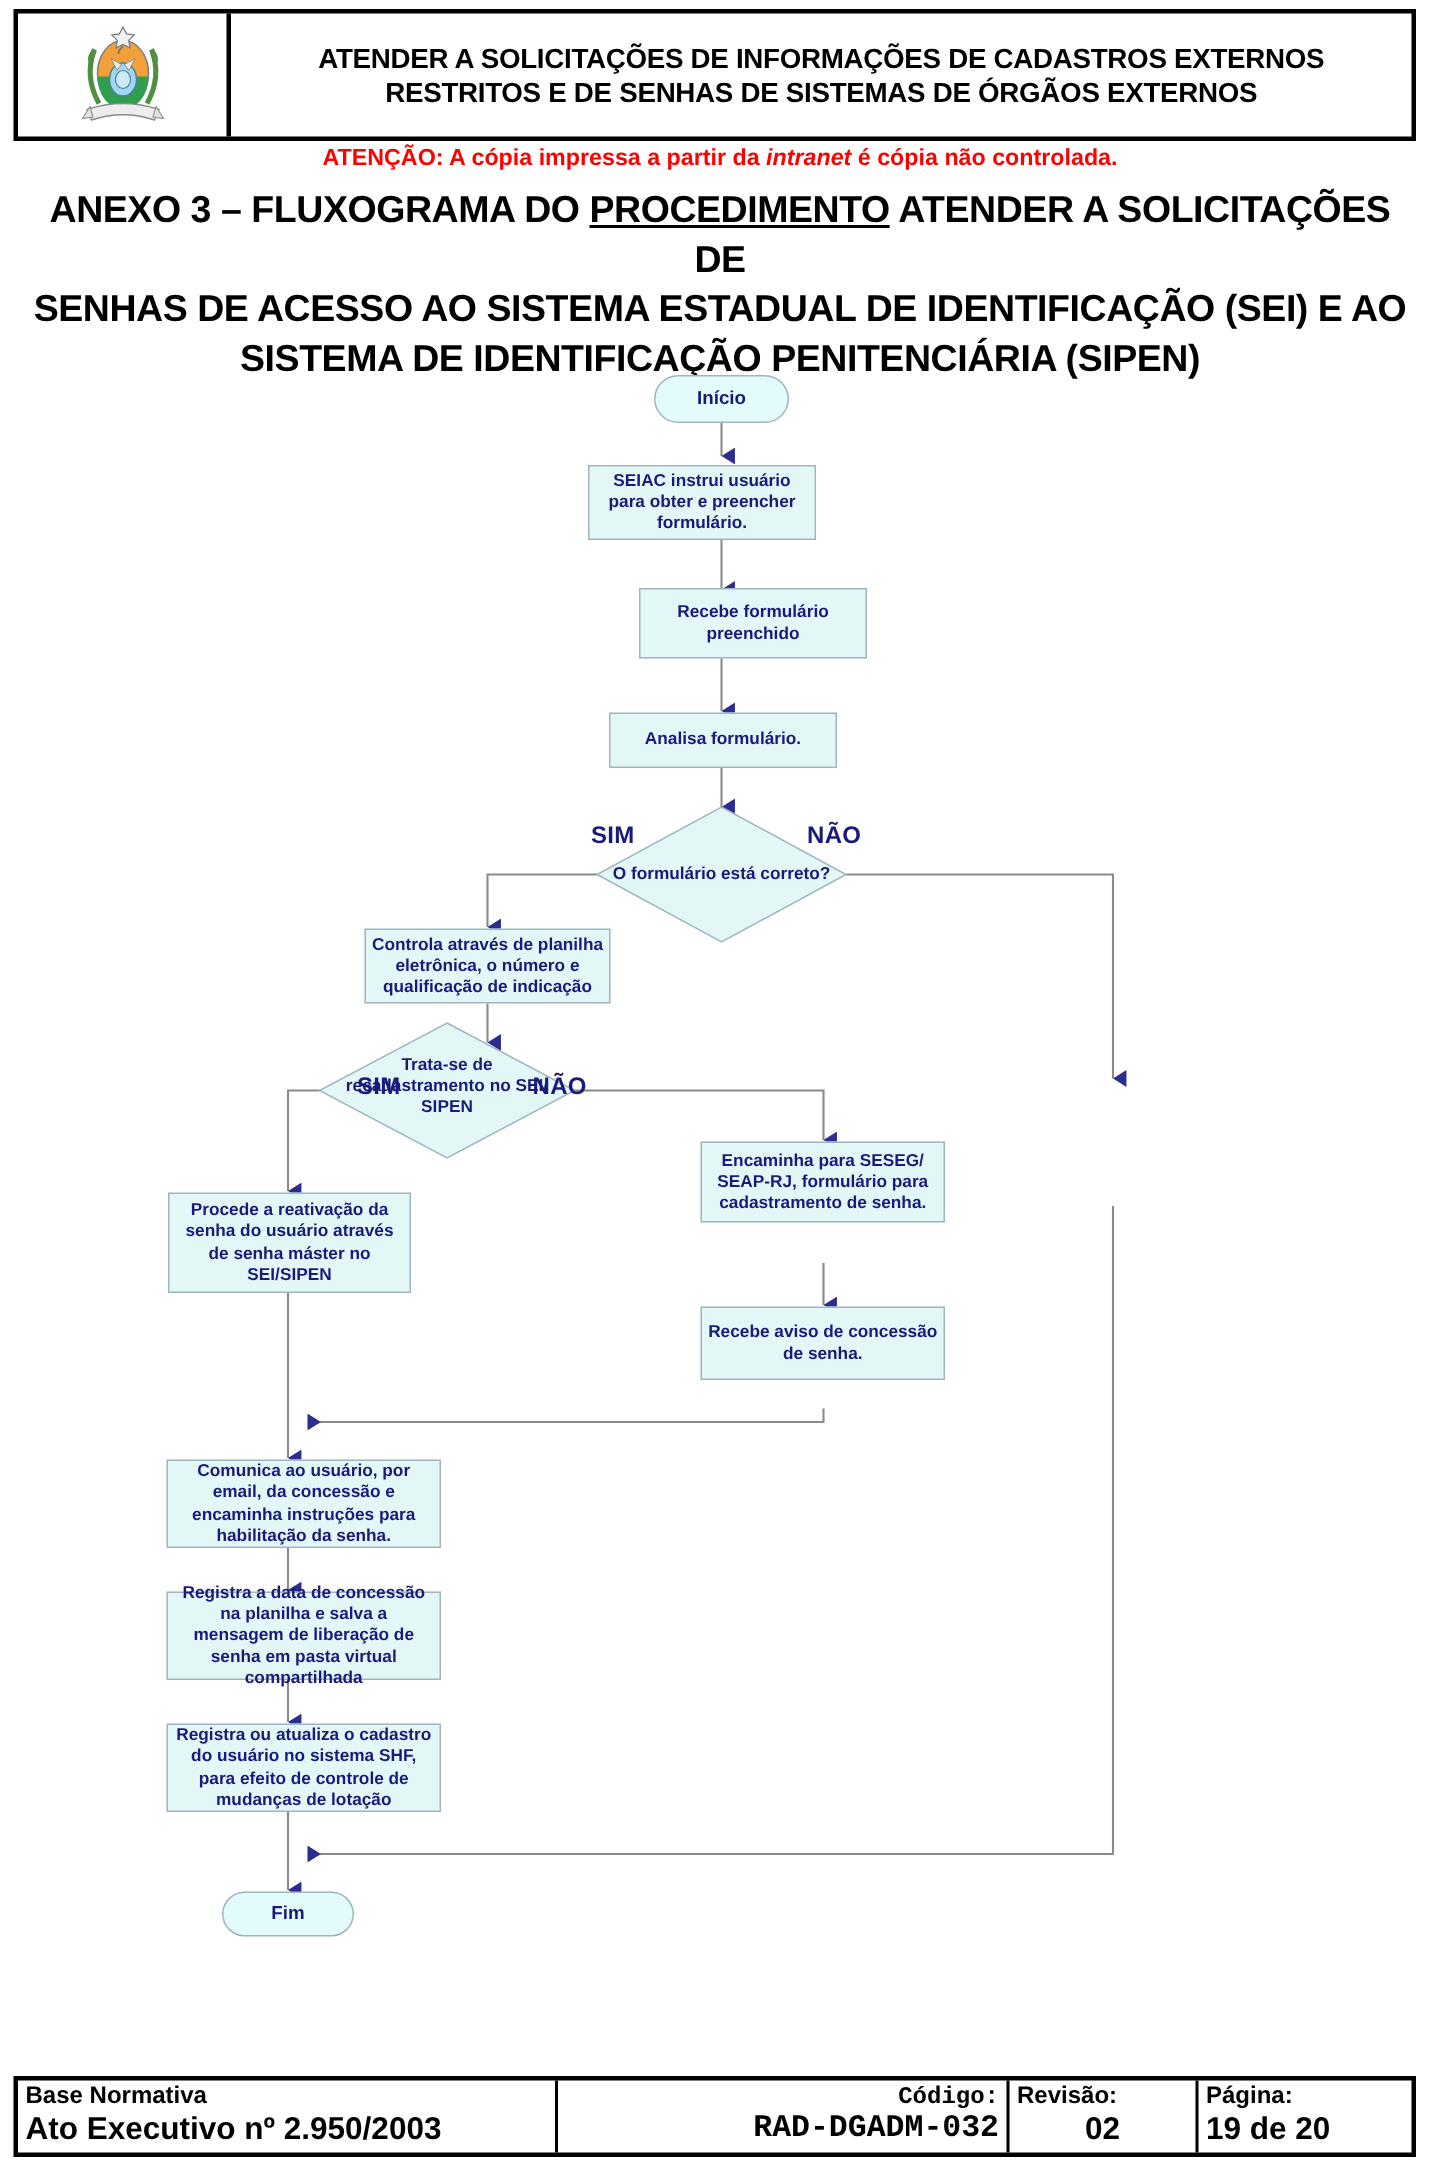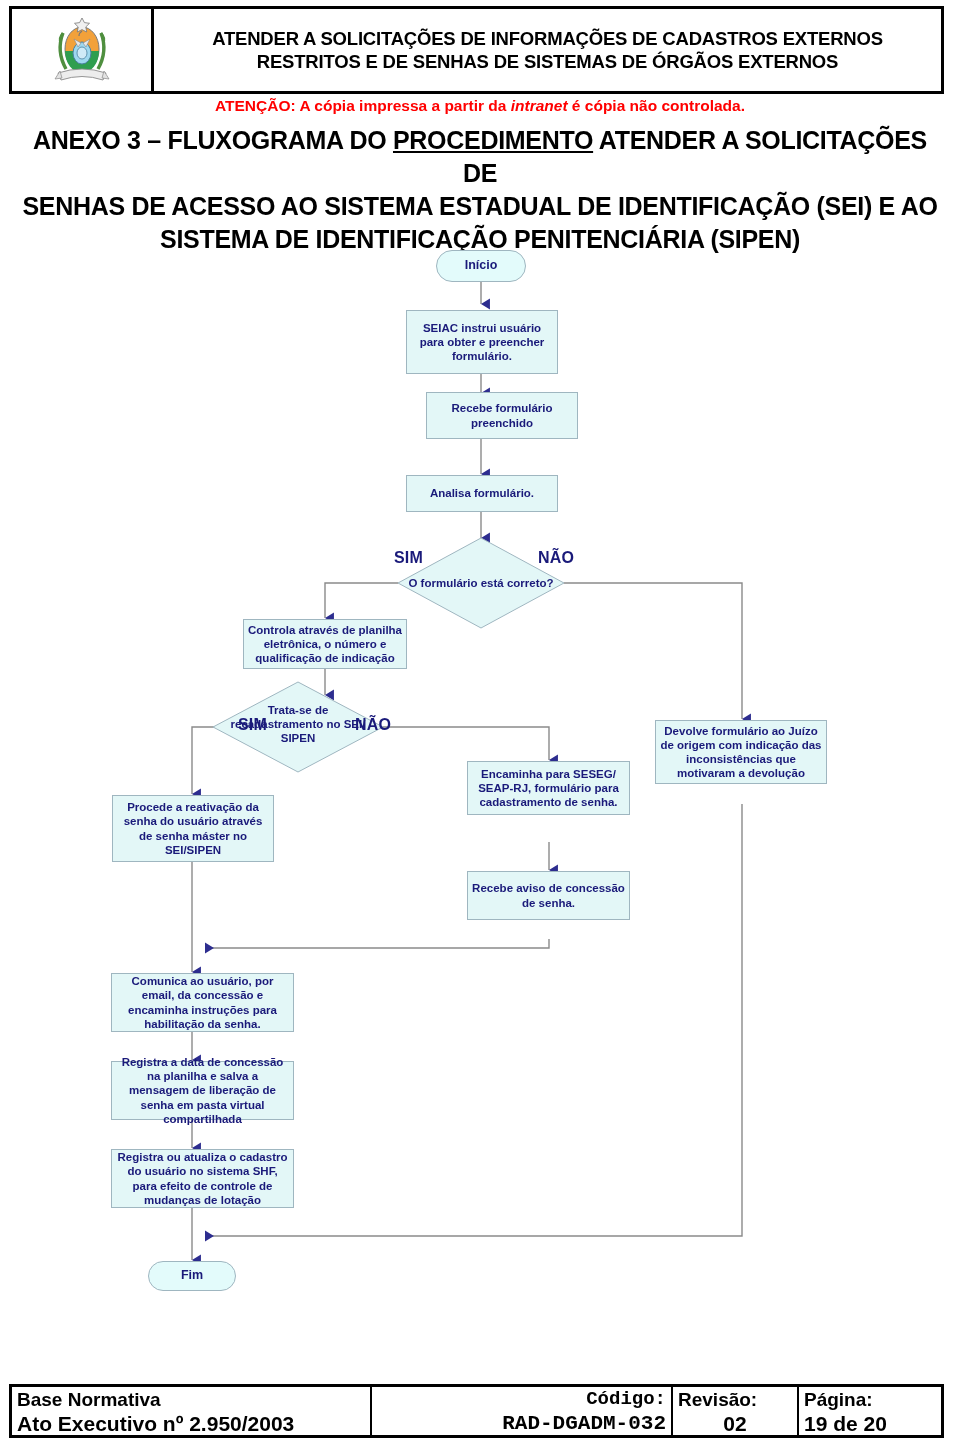--- a/index.html
+++ b/index.html
@@ -67,21 +67,21 @@
   
   #footer-table{
     position:absolute;left:9px;top:1384px;width:935px;height:54px;
     border:3px solid #000;box-sizing:border-box;display:flex;background:#fff;
   }
   .fcell{
     box-sizing:border-box;border-right:2px solid #000;
     padding:2px 5px 0 5px;display:flex;flex-direction:column;justify-content:flex-start;
   }
   .fcell:last-child{border-right:none;}
-  .fhead{font-size:19px;font-weight:bold;line-height:1.15;}
+  .fhead{font-size:16px;font-weight:bold;line-height:1.15;}
   .fval{font-size:21px;font-weight:bold;line-height:1.15;margin-top:1px;}
   #fc-base{width:360px;}
   #fc-code{width:301px;align-items:flex-end;font-family:Liberation Mono, monospace;}
   #fc-code .fval{text-align:center;}
   #fc-rev{width:126px;}
   #fc-rev .fval{text-align:center;}
   #fc-page{flex:1;}
 </style>
 </head>
 <body>
@@ -167,21 +167,21 @@
       <line x1="192" y1="976" x2="192" y2="1004"></line>
 
       <path d="M742 572 L742 1004 L205 1004" marker-end="url(#ah-left)"></path>
 
       <line x1="192" y1="1004" x2="192" y2="1028" marker-end="url(#ah-down)"></line>
     </g>
   </svg>
 
   <div class="node terminal" style="left:436px;top:18px;width:90px;height:32px;">Início</div>
 
-  <div class="node" style="left:406px;top:78px;width:152px;height:64px;">SEIAC instrui usuário para obter e preencher formulário.</div>
+  <div class="node" style="left:392px;top:78px;width:152px;height:50px;">SEIAC instrui usuário para obter e preencher formulário.</div>
 
   <div class="node" style="left:406px;top:160px;width:152px;height:47px;margin-left:20px;">Recebe formulário preenchido</div>
 
   <div class="node" style="left:406px;top:243px;width:152px;height:37px;">Analisa formulário.</div>
 
   <svg style="position:absolute;left:398px;top:306px;width:166px;height:90px;overflow:visible;">
     <polygon points="83,0 166,45 83,90 0,45" fill="#e3f7f7" stroke="#9fb6c0" stroke-width="1"></polygon>
   </svg>
   <div class="node decision" style="left:398px;top:331px;width:166px;height:40px;">O formulário está correto?</div>
   <div class="branch-label" style="left:394px;top:317px;">SIM</div>
@@ -195,21 +195,20 @@
   <div class="node decision" style="left:223px;top:465px;width:150px;height:54px;">Trata-se de recadastramento no SEI/ SIPEN</div>
   <div class="branch-label" style="left:238px;top:484px;">SIM</div>
   <div class="branch-label" style="left:355px;top:484px;">NÃO</div>
 
   <div class="node" style="left:112px;top:563px;width:162px;height:67px;">Procede a reativação da senha do usuário através de senha máster no SEI/SIPEN</div>
 
   <div class="node" style="left:467px;top:529px;width:163px;height:54px;">Encaminha para  SESEG/ SEAP-RJ, formulário para cadastramento de senha.</div>
 
   <div class="node" style="left:467px;top:639px;width:163px;height:49px;">Recebe aviso de concessão de senha.</div>
 
-  <div class="node" style="left:655px;top:488px;width:172px;height:64px;">Devolve formulário ao Juízo de origem com indicação das inconsistências que motivaram a devolução</div>
 
   <div class="node" style="left:111px;top:741px;width:183px;height:59px;">Comunica ao usuário, por email, da concessão e encaminha instruções para habilitação da senha.</div>
 
   <div class="node" style="left:111px;top:829px;width:183px;height:59px;">Registra a data de concessão na planilha e salva a mensagem de liberação de senha em pasta virtual compartilhada</div>
 
   <div class="node" style="left:111px;top:917px;width:183px;height:59px;">Registra ou atualiza o cadastro do usuário no sistema SHF, para efeito de controle de mudanças de lotação</div>
 
   <div class="node terminal" style="left:148px;top:1029px;width:88px;height:30px;">Fim</div>
 </div>
 

